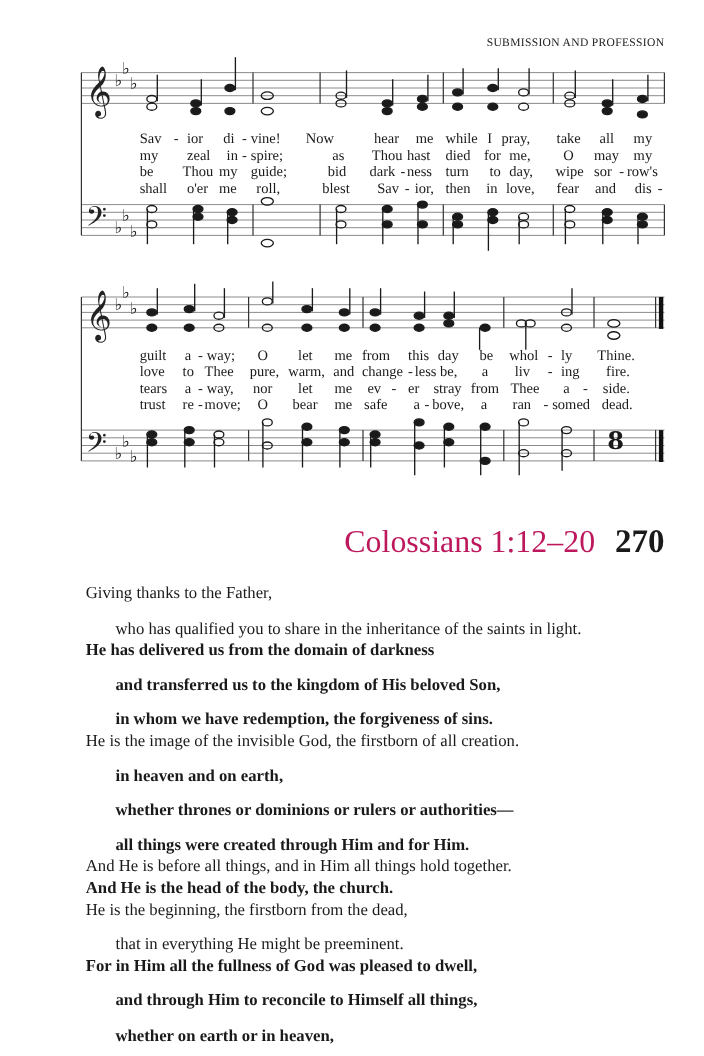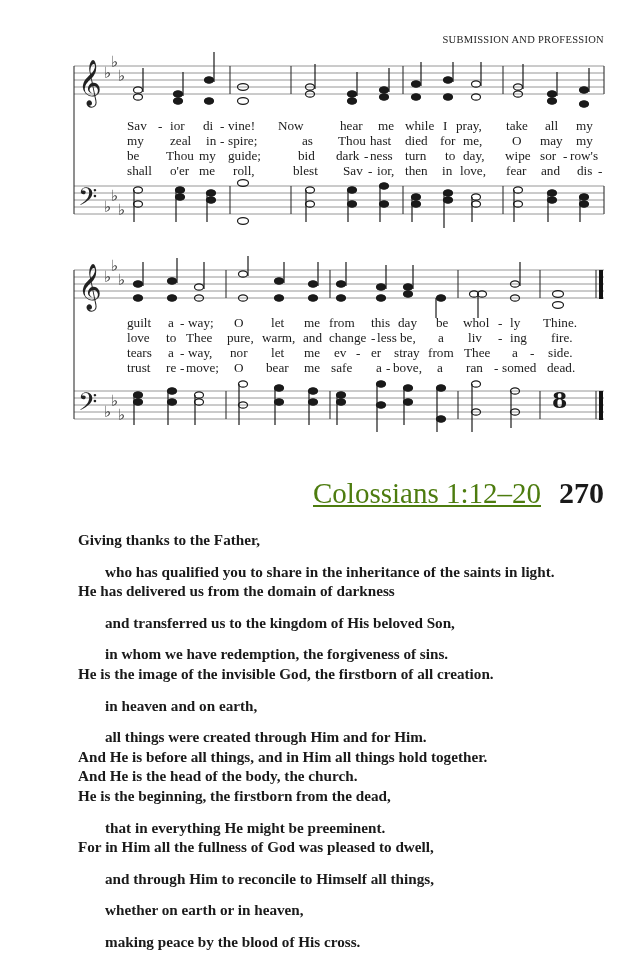--- a/index.html
+++ b/index.html
@@ -4,24 +4,24 @@
 <style>
   html, body { margin: 0; padding: 0; background: #ffffff; }
   body { width: 640px; height: 960px; position: relative; overflow: hidden;
          font-family: "Liberation Serif", "DejaVu Serif", serif; color: #1a1a1a; }
   .running-head { position: absolute; top: 34px; right: 36px; font-size: 10.5px; letter-spacing: 0.3px; color: #222; }
   .music { position: absolute; left: 0; top: 0; width: 640px; height: 460px; }
   .lyrics { position: absolute; font-size: 13.2px; line-height: 15px; color: #1a1a1a; text-align: right; }
   .lyric-line { position: relative; height: 15px; white-space: nowrap; }
   .syl { position: absolute; top: 0; }
   .title-row { position: absolute; top: 476px; right: 36px; display: flex; align-items: baseline; }
-  .title { font-size: 29px; color: #4d7c0f; text-decoration: underline; }
+  .title { font-size: 29px; color: #be185d; }
   .number { font-size: 30px; font-weight: bold; margin-left: 18px; color: #1a1a1a; }
   .reading { position: absolute; top: 530px; left: 78px; width: 540px; font-size: 15.2px; line-height: 19.6px; }
-  .r-line { white-space: nowrap; font-weight: bold; }
+  .r-line { white-space: nowrap; }
   .r-line.indent { padding-left: 27px; margin-top: 12px; }
   .r-line.bold { font-weight: bold; }
 </style>
 </head>
 <body>
 
 <div class="running-head">SUBMISSION AND PROFESSION</div>
 
 <svg class="music" viewBox="0 0 640 460" xmlns="http://www.w3.org/2000/svg">
   <defs>
@@ -415,20 +415,21 @@
 </div>
 
 <div class="reading">
   <div class="r-line">Giving thanks to the Father,</div>
   <div class="r-line indent">who has qualified you to share in the inheritance of the saints in light.</div>
   <div class="r-line bold">He has delivered us from the domain of darkness</div>
   <div class="r-line indent bold">and transferred us to the kingdom of His beloved Son,</div>
   <div class="r-line indent bold">in whom we have redemption, the forgiveness of sins.</div>
   <div class="r-line">He is the image of the invisible God, the firstborn of all creation.</div>
   <div class="r-line indent bold">in heaven and on earth,</div>
+  <div class="r-line indent bold">whether thrones or dominions or rulers or authorities—</div>
   <div class="r-line indent bold">all things were created through Him and for Him.</div>
   <div class="r-line">And He is before all things, and in Him all things hold together.</div>
   <div class="r-line bold">And He is the head of the body, the church.</div>
   <div class="r-line">He is the beginning, the firstborn from the dead,</div>
   <div class="r-line indent">that in everything He might be preeminent.</div>
   <div class="r-line bold">For in Him all the fullness of God was pleased to dwell,</div>
   <div class="r-line indent bold">and through Him to reconcile to Himself all things,</div>
   <div class="r-line indent bold">whether on earth or in heaven,</div>
   <div class="r-line indent bold">making peace by the blood of His cross.</div>
 </div>

